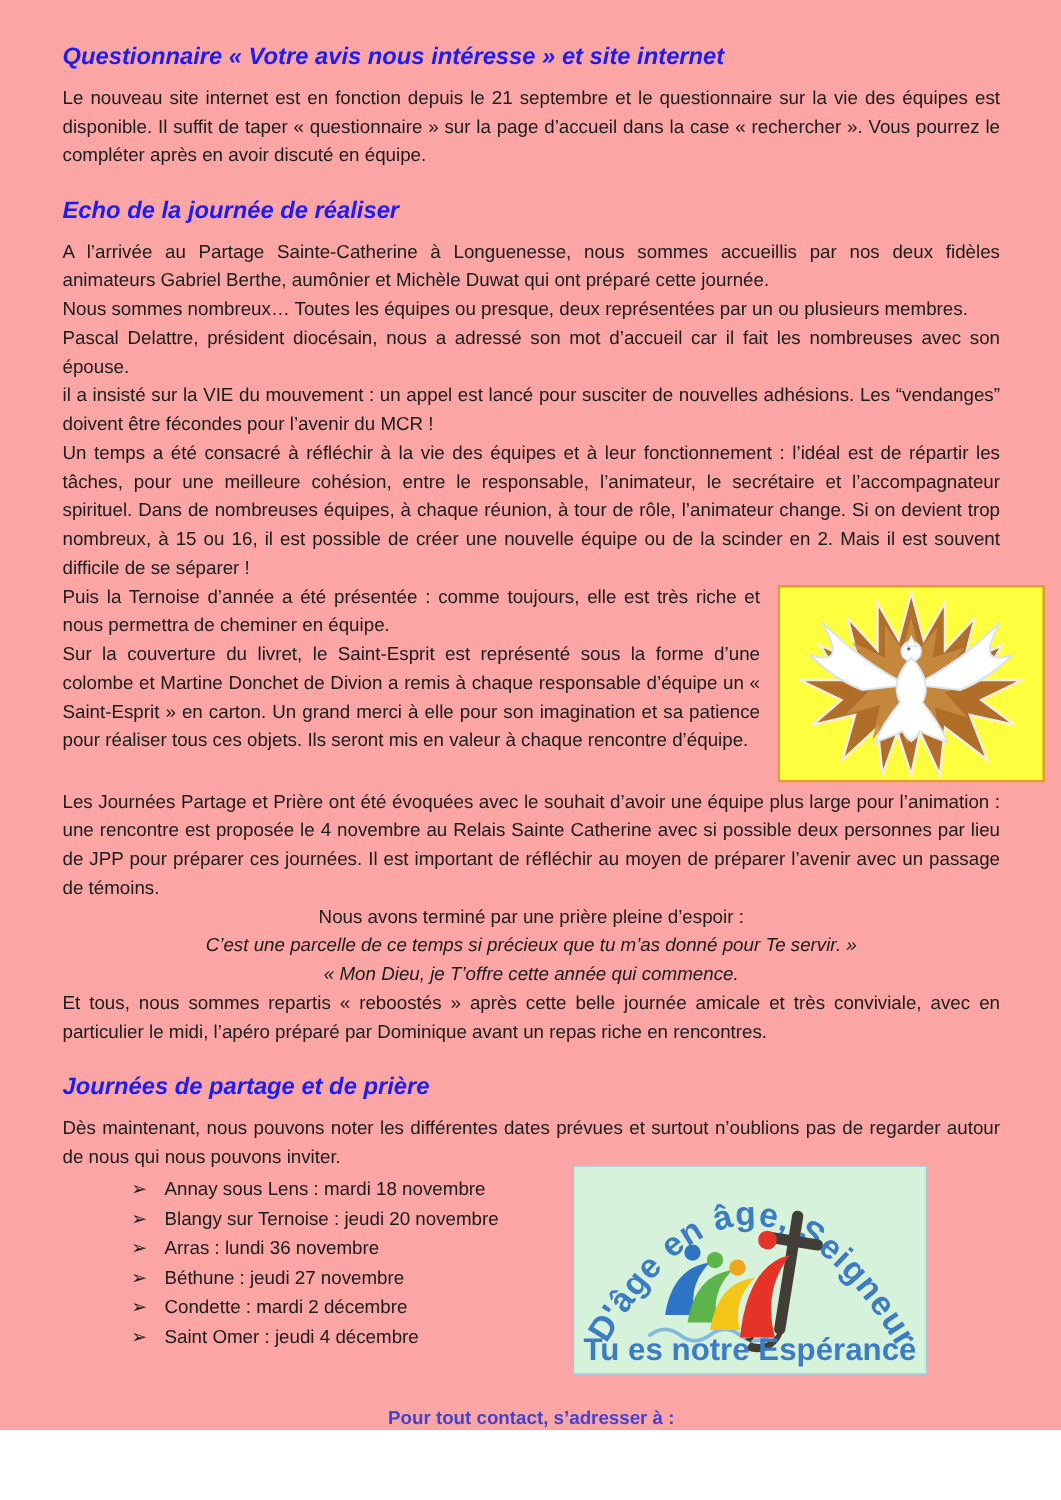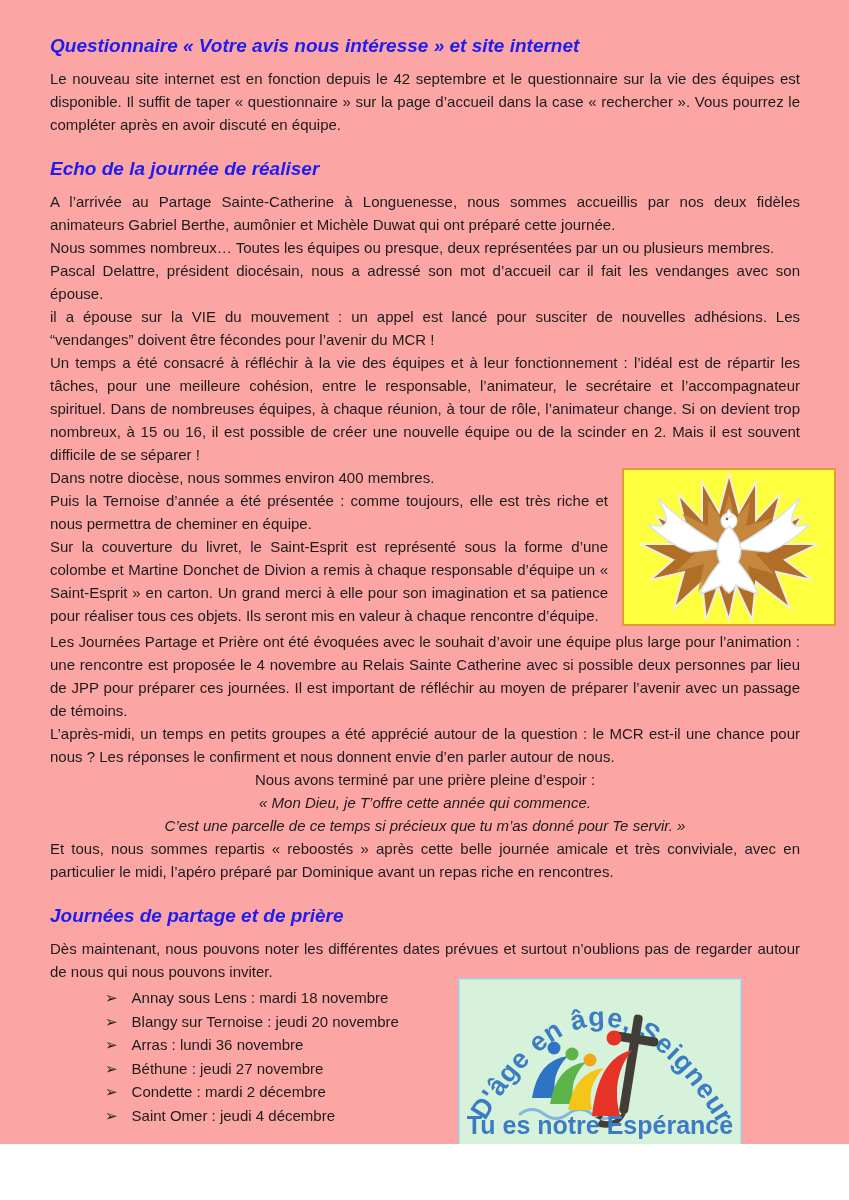--- a/index.html
+++ b/index.html
@@ -64,29 +64,29 @@
   svg text{font-family:"Liberation Sans",sans-serif;}
 </style>
 </head>
 <body>
 
 <div class="page">
   <div class="content">
 
     <section class="doc-section">
       <h2 class="sec-heading">Questionnaire « Votre avis nous intéresse » et site internet</h2>
-      <p class="body-par">Le nouveau site internet est en fonction depuis le 42 septembre et le questionnaire sur la vie des équipes est disponible. Il suffit de taper « questionnaire » sur la page d’accueil dans la case « rechercher ». Vous pourrez le compléter après en avoir discuté en équipe.</p>
+      <p class="body-par">Le nouveau site internet est en fonction depuis le 21 septembre et le questionnaire sur la vie des équipes est disponible. Il suffit de taper « questionnaire » sur la page d’accueil dans la case « rechercher ». Vous pourrez le compléter après en avoir discuté en équipe.</p>
     </section>
 
     <section class="doc-section">
       <h2 class="sec-heading">Echo de la journée de réaliser</h2>
       <p class="body-par">A l’arrivée au Partage Sainte-Catherine à Longuenesse, nous sommes accueillis par nos deux fidèles animateurs Gabriel Berthe, aumônier et Michèle Duwat qui ont préparé cette journée.</p>
       <p class="body-par">Nous sommes nombreux… Toutes les équipes ou presque, deux représentées par un ou plusieurs membres.</p>
-      <p class="body-par">Pascal Delattre, président diocésain, nous a adressé son mot d’accueil car il fait les vendanges avec son épouse.</p>
-      <p class="body-par">il a épouse sur la VIE du mouvement : un appel est lancé pour susciter de nouvelles adhésions. Les “vendanges” doivent être fécondes pour l’avenir du MCR !</p>
+      <p class="body-par">Pascal Delattre, président diocésain, nous a adressé son mot d’accueil car il fait les nombreuses avec son épouse.</p>
+      <p class="body-par">il a insisté sur la VIE du mouvement : un appel est lancé pour susciter de nouvelles adhésions. Les “vendanges” doivent être fécondes pour l’avenir du MCR !</p>
       <p class="body-par">Un temps a été consacré à réfléchir à la vie des équipes et à leur fonctionnement : l’idéal est de répartir les tâches, pour une meilleure cohésion, entre le responsable, l’animateur, le secrétaire et l’accompagnateur spirituel. Dans de nombreuses équipes, à chaque réunion, à tour de rôle, l’animateur change. Si on devient trop nombreux, à 15 ou 16, il est possible de créer une nouvelle équipe ou de la scinder en 2. Mais il est souvent difficile de se séparer !</p>
 
       <div class="wrap-block">
         <figure class="dove-fig">
           <svg viewBox="0 0 214 158" width="214" height="158">
             <rect x="1" y="1" width="212" height="156" fill="#fdff3e" stroke="#e39b38" stroke-width="2"></rect>
 
             <g>
               <polygon fill="#b06e28" stroke="#f2eedd" stroke-width="2" points="107,6 117,44 134,14 134,52 158,26 149,62 180,48 163,76 196,76 163,92 190,112 154,104 168,140 134,114 130,152 114,118 107,152 96,118 84,152 80,114 52,140 62,104 28,112 51,92 18,76 51,76 34,48 65,62 56,26 80,52 80,14 97,44"></polygon>
               <polygon fill="#c98c3f" opacity="0.85" points="107,26 113,52 128,34 124,58 150,50 134,70 162,74 134,86 152,106 126,98 130,126 110,102 104,128 94,102 76,124 82,96 54,104 74,84 46,74 74,68 60,46 86,58 86,32 100,52"></polygon>
@@ -95,30 +95,28 @@
             <g>
               <path d="M104,80 C88,72 64,58 36,30 C50,56 46,62 26,56 C40,70 52,78 68,84 Z" fill="#ffffff" stroke="#d9e3ea" stroke-width="1.5"></path>
               <path d="M110,80 C126,72 150,58 178,30 C164,56 168,62 188,56 C174,70 162,78 146,84 Z" fill="#ffffff" stroke="#d9e3ea" stroke-width="1.5"></path>
               <circle cx="107" cy="53" r="8" fill="#ffffff" stroke="#d9e3ea" stroke-width="1.2"></circle>
               <polygon points="107,41 111,49 103,49" fill="#ffffff" stroke="#d9e3ea" stroke-width="1"></polygon>
               <circle cx="105" cy="51" r="1.3" fill="#6c655a"></circle>
               <path d="M107,58 C96,70 92,82 98,94 C88,106 82,116 78,126 C88,122 95,120 100,117 C102,121 104,123 107,125 C110,123 112,121 114,117 C119,120 126,122 136,126 C132,116 126,106 116,94 C122,82 118,70 107,58 Z" fill="#ffffff" stroke="#d9e3ea" stroke-width="1.5"></path>
             </g>
           </svg>
         </figure>
-        <p class="body-par">Dans notre diocèse, nous sommes environ 400 membres.</p>
         <p class="body-par">Puis la Ternoise d’année a été présentée : comme toujours, elle est très riche et nous permettra de cheminer en équipe.</p>
         <p class="body-par">Sur la couverture du livret, le Saint-Esprit est représenté sous la  forme d’une colombe et Martine Donchet de Divion a remis à chaque responsable d’équipe un « Saint-Esprit » en carton. Un grand merci à elle pour son imagination et sa patience pour réaliser tous ces objets. Ils seront mis en valeur à chaque rencontre d’équipe.</p>
       </div>
 
       <p class="body-par">Les Journées Partage et Prière ont été évoquées avec le souhait d’avoir une équipe plus large pour l’animation : une rencontre est proposée le 4 novembre au Relais Sainte Catherine avec si possible deux personnes par lieu de JPP pour préparer ces journées. Il est important de réfléchir au moyen de préparer l’avenir avec un passage de témoins.</p>
-      <p class="body-par">L’après-midi, un temps en petits groupes a été apprécié autour de la question : le MCR est-il une chance pour nous ? Les réponses le confirment et nous donnent envie d’en parler autour de nous.</p>
       <p class="body-par no-justify">Nous avons terminé par une prière pleine d’espoir :</p>
+      <p class="quote-line">C’est une parcelle de ce temps si précieux que tu m’as donné pour Te servir. »</p>
       <p class="quote-line">« Mon Dieu, je T’offre cette année qui commence.</p>
-      <p class="quote-line">C’est une parcelle de ce temps si précieux que tu m’as donné pour Te servir. »</p>
       <p class="body-par">Et tous, nous sommes repartis « reboostés » après cette belle journée amicale et très conviviale, avec en particulier le midi, l’apéro préparé par Dominique avant un repas riche en rencontres.</p>
     </section>
 
     <section class="doc-section">
       <h2 class="sec-heading">Journées de partage et de prière</h2>
       <p class="body-par">Dès maintenant, nous pouvons noter les différentes dates prévues et surtout n’oublions pas de regarder autour de nous qui nous pouvons inviter.</p>
 
       <div class="list-flow">
         <figure class="jubilee-fig">
           <svg viewBox="0 0 284 168" width="284" height="168">

